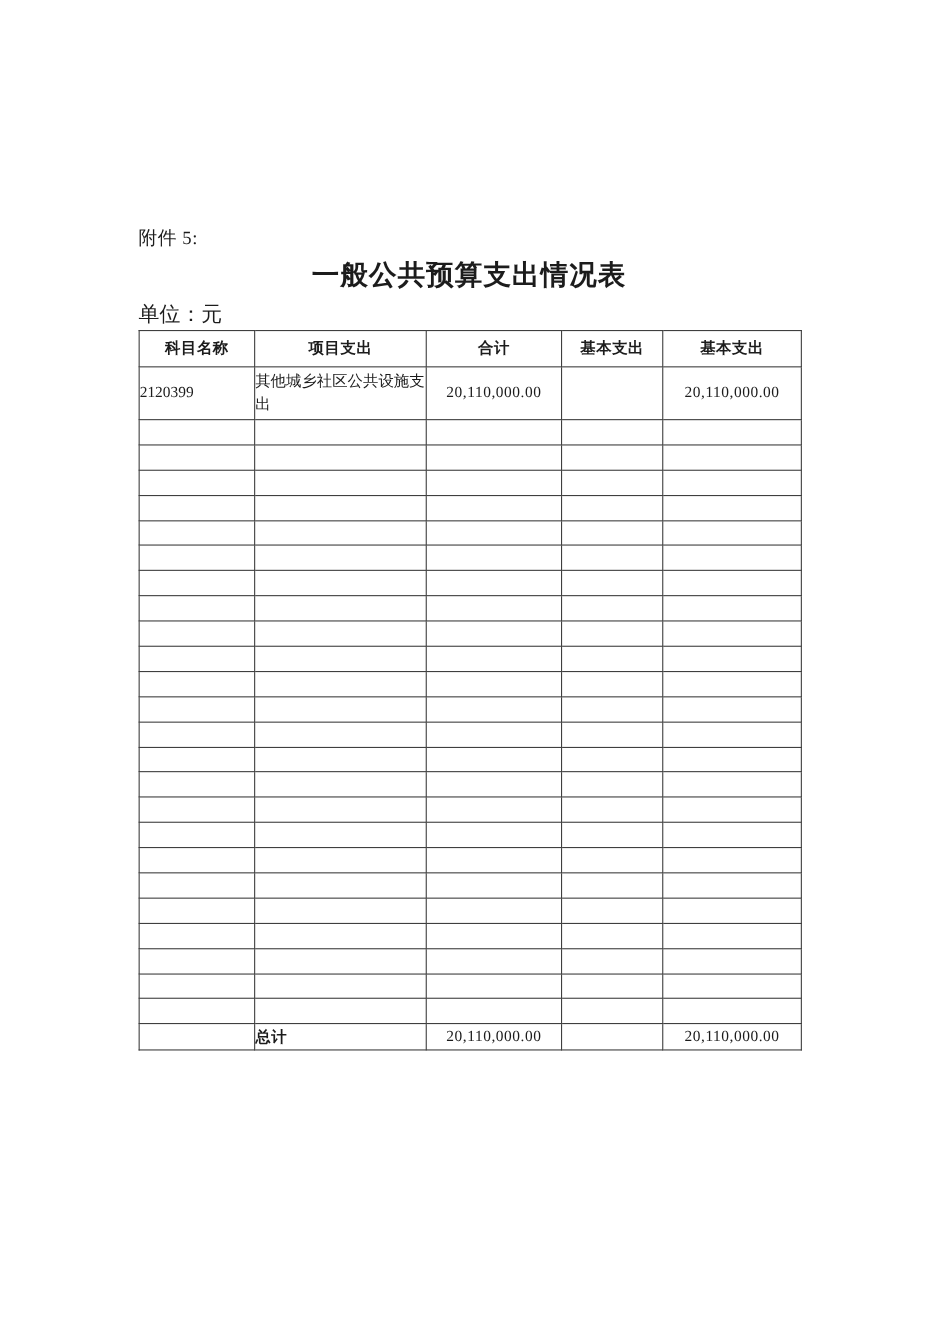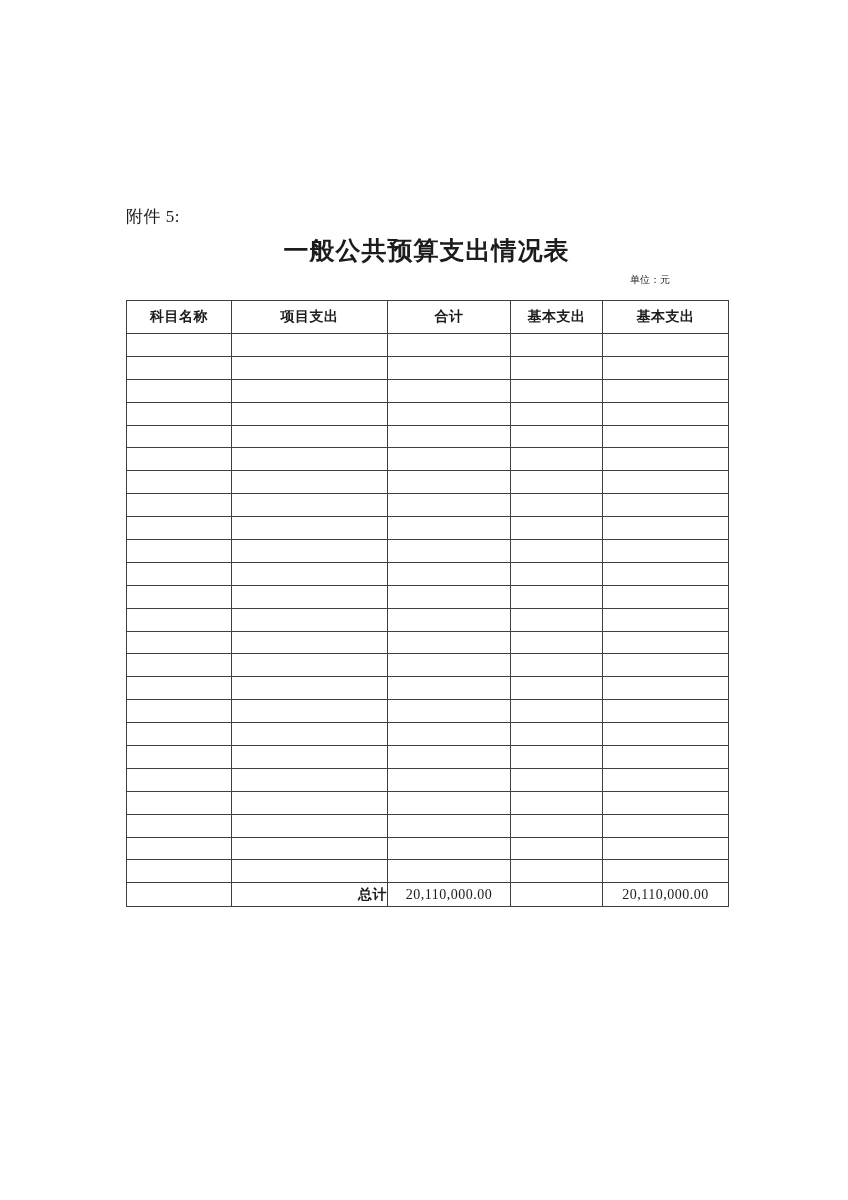--- a/index.html
+++ b/index.html
@@ -34,23 +34,23 @@
     font-weight: bold;
     letter-spacing: 1px;
     line-height: 28px;
   }
   .unit-label {
     position: absolute;
     left: 126px;
     top: 273px;
     width: 601px;
     box-sizing: border-box;
-    text-align: right;
+    text-align: left;
     padding-right: 57px;
-    font-size: 10px;
+    font-size: 19px;
   }
   table.budget-table {
     position: absolute;
     left: 126px;
     top: 300px;
     width: 602px;
     border-collapse: collapse;
     table-layout: fixed;
   }
   .budget-table th,
@@ -81,21 +81,21 @@
   }
   .cell-num {
     text-align: center;
     letter-spacing: 0.5px;
     white-space: nowrap;
   }
   .empty-row td { height: 21.9px; }
   .total-row td { height: 23px; }
   .cell-total-label {
     font-weight: bold;
-    text-align: right;
+    text-align: left;
     letter-spacing: 0.5px;
   }
 </style>
 </head>
 <body>
 
 <div class="attachment-label">附件 5:</div>
 
 <h1 class="doc-title">一般公共预算支出情况表</h1>
 
@@ -112,20 +112,27 @@
   <thead>
     <tr>
       <th>科目名称</th>
       <th>项目支出</th>
       <th>合计</th>
       <th>基本支出</th>
       <th>基本支出</th>
     </tr>
   </thead>
   <tbody>
+    <tr class="data-row">
+      <td class="cell-code">2120399</td>
+      <td class="cell-name">其他城乡社区公共设施支出</td>
+      <td class="cell-num">20,110,000.00</td>
+      <td class="cell-num"></td>
+      <td class="cell-num">20,110,000.00</td>
+    </tr>
   <tr class="empty-row">
         <td></td>
         <td></td>
         <td></td>
         <td></td>
         <td></td>
       </tr>
       <tr class="empty-row">
         <td></td>
         <td></td>

